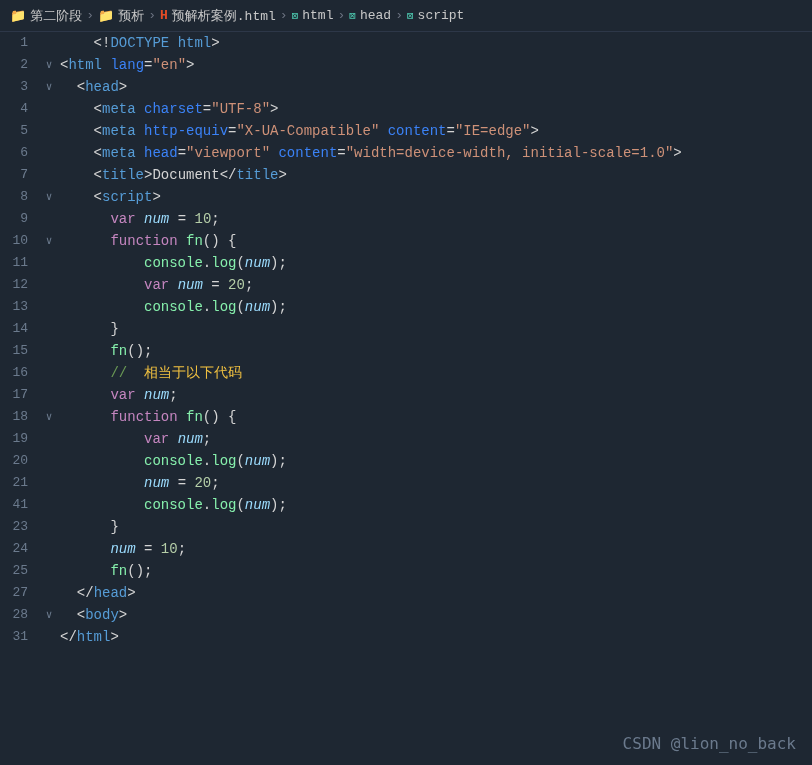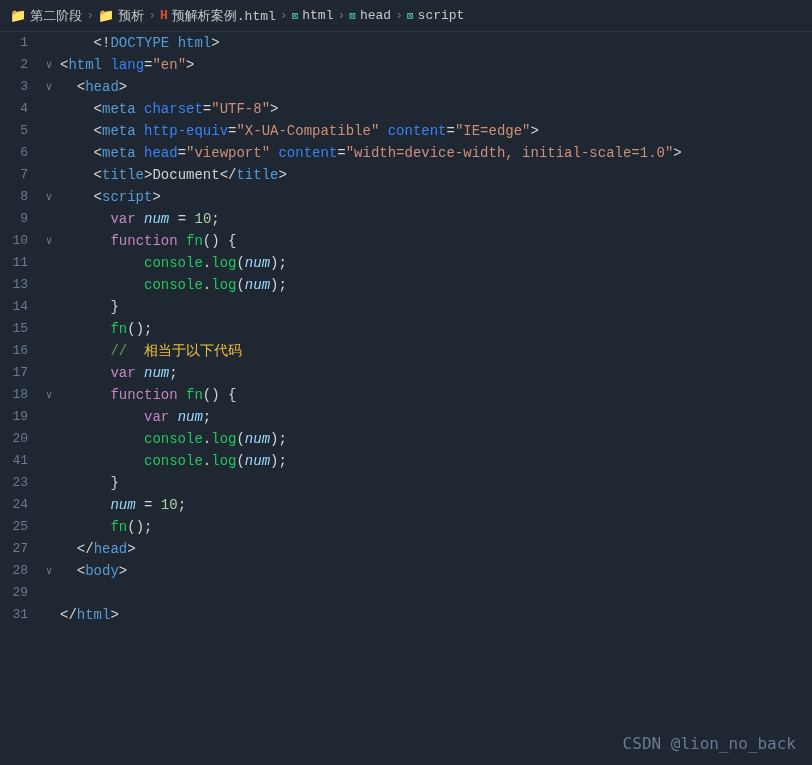--- a/index.html
+++ b/index.html
@@ -75,21 +75,21 @@
     }
 
     
     .c-tag { color: #569cd6; }          
     .c-attr { color: #3b82f6; margin-top: 8px; }         
     .c-val { color: #ce9178; }          
     .c-bracket { color: #d4d4d4; }      
     .c-keyword { color: #c586c0; }      
     .c-var { color: #9cdcfe; font-style: italic; }          
     .c-num { color: #b5cea8; }          
-    .c-func { color: #22c55e; }         
+    .c-func { color: #86efac; }         
     .c-punct { color: #d4d4d4; }        
     .c-comment { color: #6a9955; }      
     .c-comment-cn { color: #f0c040; }         
     .c-title { color: #d4d4d4; }
 
     
     .watermark {
       position: fixed;
       bottom: 12px;
       right: 16px;
@@ -194,20 +194,25 @@
     <span class="fold-arrow">∨</span>
     <span class="code-content">      <span class="c-keyword">function</span> <span class="c-func">fn</span><span class="c-punct">() {</span></span>
   </div>
 
   <div class="code-line">
     <span class="line-number">11</span>
     <span class="fold-arrow"></span>
     <span class="code-content">          <span class="c-func">console</span><span class="c-punct">.</span><span class="c-func">log</span><span class="c-punct">(</span><span class="c-var">num</span><span class="c-punct">);</span></span>
   </div>
 
+  <div class="code-line">
+    <span class="line-number">12</span>
+    <span class="fold-arrow"></span>
+    <span class="code-content">          <span class="c-keyword">var</span> <span class="c-var">num</span> <span class="c-punct">=</span> <span class="c-num">20</span><span class="c-punct">;</span></span>
+  </div>
 
   <div class="code-line">
     <span class="line-number">13</span>
     <span class="fold-arrow"></span>
     <span class="code-content">          <span class="c-func">console</span><span class="c-punct">.</span><span class="c-func">log</span><span class="c-punct">(</span><span class="c-var">num</span><span class="c-punct">);</span></span>
   </div>
 
   <div class="code-line">
     <span class="line-number">14</span>
     <span class="fold-arrow"></span>
@@ -243,20 +248,25 @@
     <span class="fold-arrow"></span>
     <span class="code-content">          <span class="c-keyword">var</span> <span class="c-var">num</span><span class="c-punct">;</span></span>
   </div>
 
   <div class="code-line">
     <span class="line-number">20</span>
     <span class="fold-arrow"></span>
     <span class="code-content">          <span class="c-func">console</span><span class="c-punct">.</span><span class="c-func">log</span><span class="c-punct">(</span><span class="c-var">num</span><span class="c-punct">);</span></span>
   </div>
 
+  <div class="code-line">
+    <span class="line-number">21</span>
+    <span class="fold-arrow"></span>
+    <span class="code-content">          <span class="c-var">num</span> <span class="c-punct">=</span> <span class="c-num">20</span><span class="c-punct">;</span></span>
+  </div>
 
   <div class="code-line">
     <span class="line-number">41</span>
     <span class="fold-arrow"></span>
     <span class="code-content">          <span class="c-func">console</span><span class="c-punct">.</span><span class="c-func">log</span><span class="c-punct">(</span><span class="c-var">num</span><span class="c-punct">);</span></span>
   </div>
 
   <div class="code-line">
     <span class="line-number">23</span>
     <span class="fold-arrow"></span>
@@ -281,25 +291,20 @@
     <span class="fold-arrow"></span>
     <span class="code-content">  <span class="c-bracket">&lt;/</span><span class="c-tag">head</span><span class="c-bracket">&gt;</span></span>
   </div>
 
   <div class="code-line">
     <span class="line-number">28</span>
     <span class="fold-arrow">∨</span>
     <span class="code-content">  <span class="c-bracket">&lt;</span><span class="c-tag">body</span><span class="c-bracket">&gt;</span></span>
   </div>
 
-  <div class="code-line">
-    <span class="line-number">29</span>
-    <span class="fold-arrow"></span>
-    <span class="code-content"></span>
-  </div>
 
 
   <div class="code-line">
     <span class="line-number">31</span>
     <span class="fold-arrow"></span>
     <span class="code-content"><span class="c-bracket">&lt;/</span><span class="c-tag">html</span><span class="c-bracket">&gt;</span></span>
   </div>
 
 </div>
 

